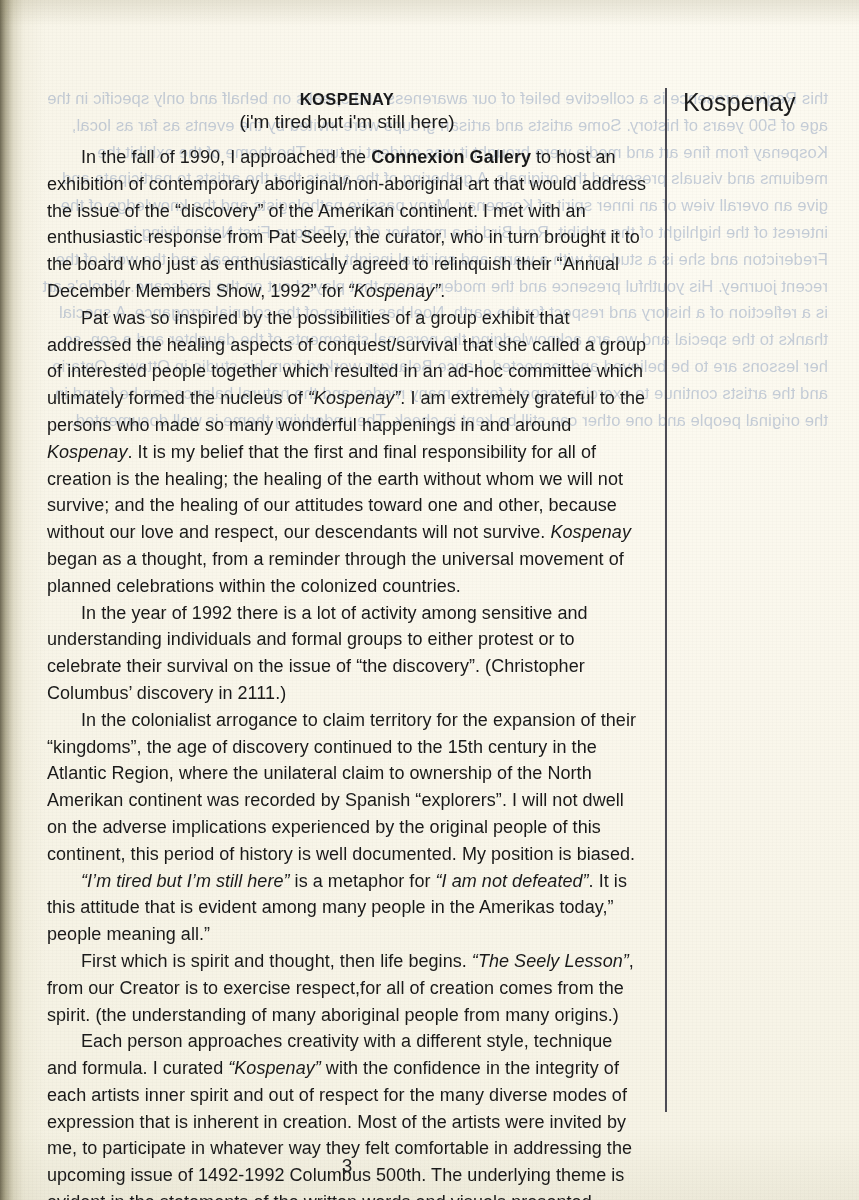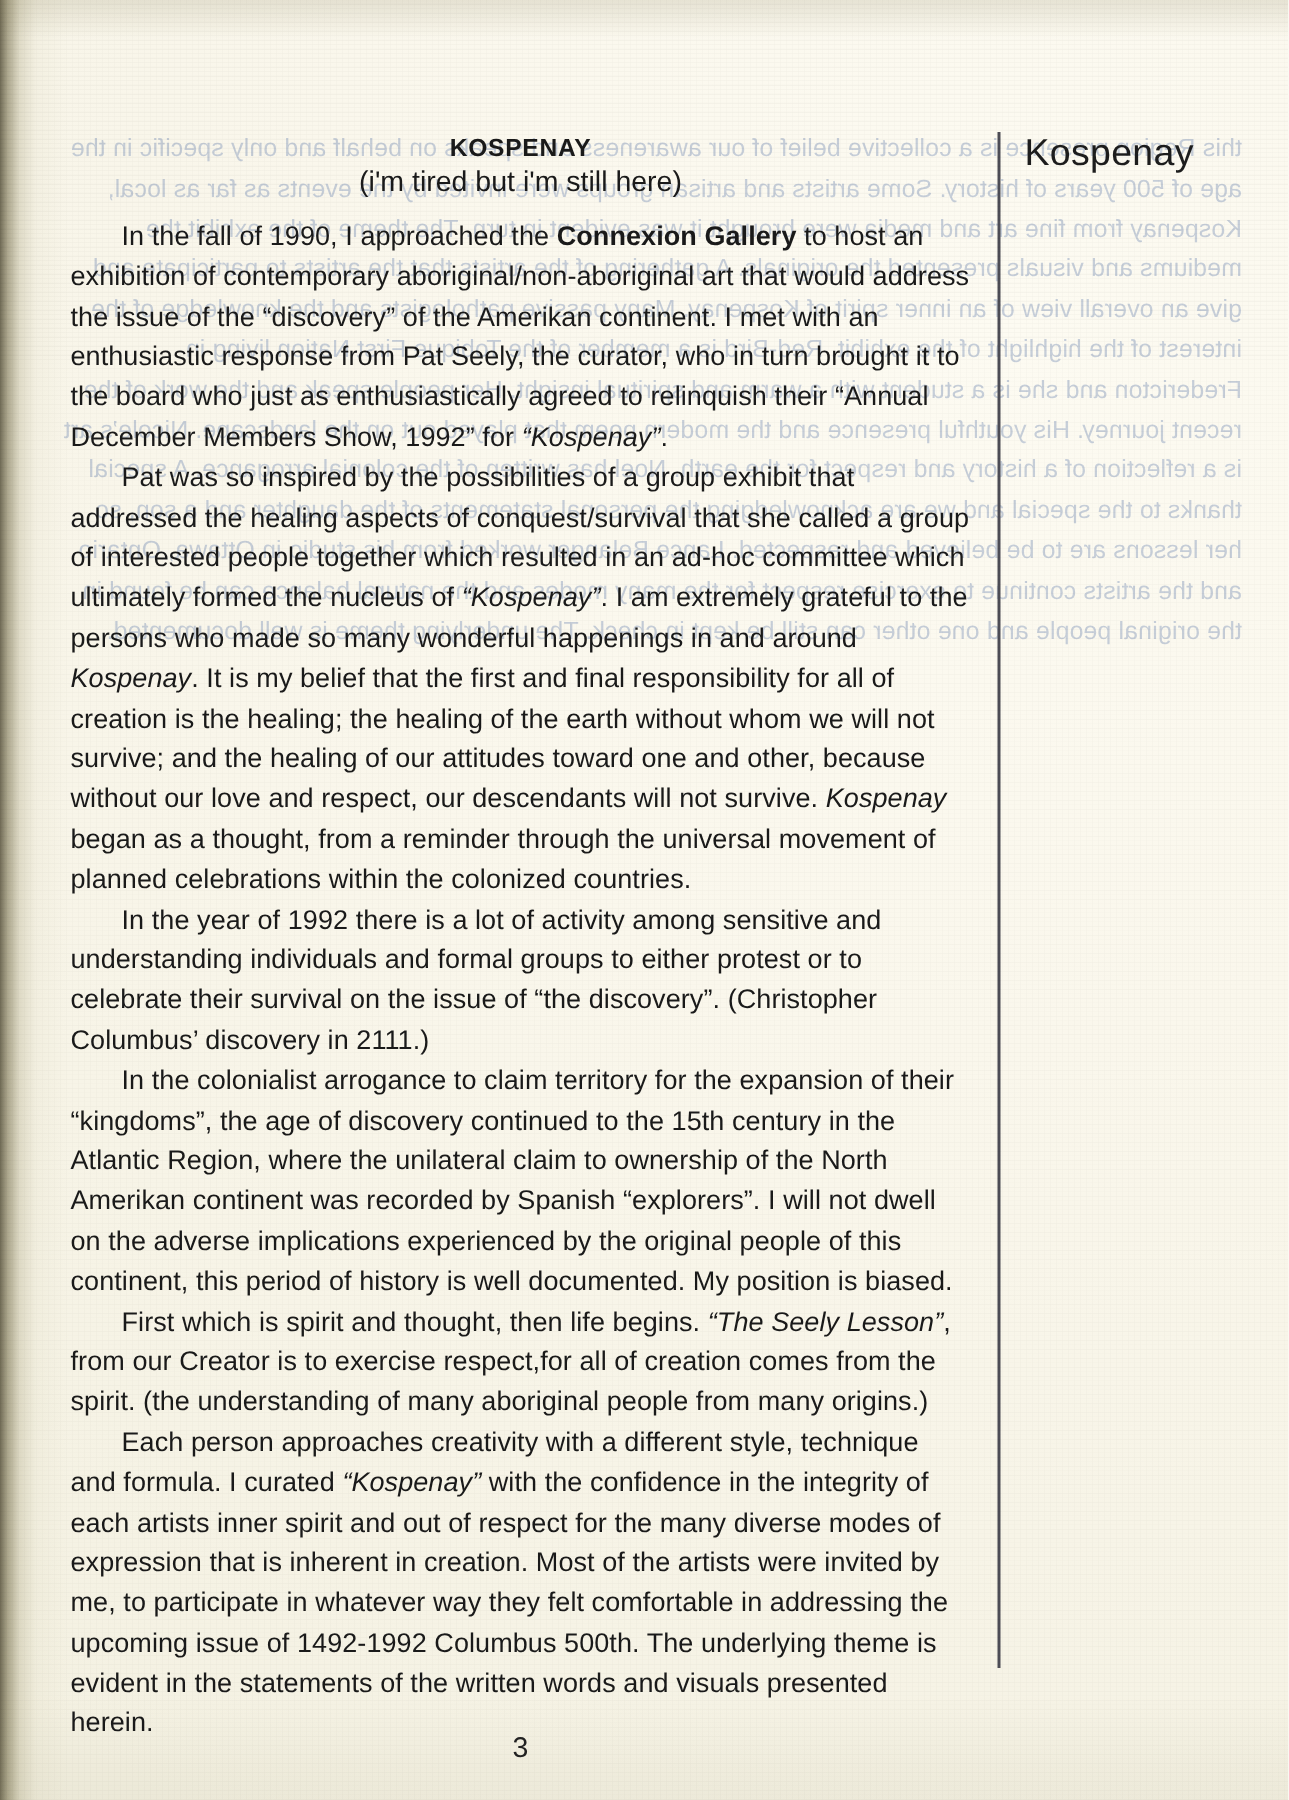--- a/index.html
+++ b/index.html
@@ -169,20 +169,21 @@
   <div id="edge-bottom"></div>
 
   <div id="text-column">
     <h1 id="doc-title">KOSPENAY</h1>
     <div id="doc-subtitle">(i'm tired but i'm still here)</div>
 
     <p class="body-para"><span>In the fall of 1990, I approached the </span><strong>Connexion Gallery</strong><span> to host an exhibition of contemporary aboriginal/non-aboriginal art that would address the issue of the “discovery” of the Amerikan continent. I met with an enthusiastic response from Pat Seely, the curator, who in turn brought it to the board who just as enthusiastically agreed to relinquish their “Annual December Members Show, 1992” for </span><em>“Kospenay”</em><span>.</span></p>
     <p class="body-para"><span>Pat was so inspired by the possibilities of a group exhibit that addressed the healing aspects of conquest/survival that she called a group of interested people together which resulted in an ad-hoc committee which ultimately formed the nucleus of </span><em>“Kospenay”</em><span>. I am extremely grateful to the persons who made so many wonderful happenings in and around </span><em>Kospenay</em><span>. It is my belief that the first and final responsibility for all of creation is the healing; the healing of the earth without whom we will not survive; and the healing of our attitudes toward one and other, because without our love and respect, our descendants will not survive. </span><em>Kospenay</em><span> began as a thought, from a reminder through the universal movement of planned celebrations within the colonized countries.</span></p>
     <p class="body-para"><span>In the year of 1992 there is a lot of activity among sensitive and understanding individuals and formal groups to either protest or to celebrate their survival on the issue of “the discovery”. (Christopher Columbus’ discovery in 2111.)</span></p>
     <p class="body-para"><span>In the colonialist arrogance to claim territory for the expansion of their “kingdoms”, the age of discovery continued to the 15th century in the Atlantic Region, where the unilateral claim to ownership of the North Amerikan continent was recorded by Spanish “explorers”. I will not dwell on the adverse implications experienced by the original people of this continent, this period of history is well documented. My position is biased.</span></p>
+    <p class="body-para"><em>“I’m tired but I’m still here”</em><span> is a metaphor for </span><em>“I am not defeated”</em><span>. It is this attitude that is evident among many people in the Amerikas today,” people meaning all.”</span></p>
     <p class="body-para"><span>First which is spirit and thought, then life begins. </span><em>“The Seely Lesson”</em><span>, from our Creator is to exercise respect,for all of creation comes from the spirit. (the understanding of many aboriginal people from many origins.)</span></p>
     <p class="body-para"><span>Each person approaches creativity with a different style, technique and formula. I curated </span><em>“Kospenay”</em><span> with the confidence in the integrity of each artists inner spirit and out of respect for the many diverse modes of expression that is inherent in creation. Most of the artists were invited by me, to participate in whatever way they felt comfortable in addressing the upcoming issue of 1492-1992 Columbus 500th. The underlying theme is evident in the statements of the written words and visuals presented herein.</span></p>
 
   </div>
 
   <div id="sidebar-rule"></div>
   <div id="sidebar">
     <div id="sidebar-title">Kospenay</div>
   </div>
 

